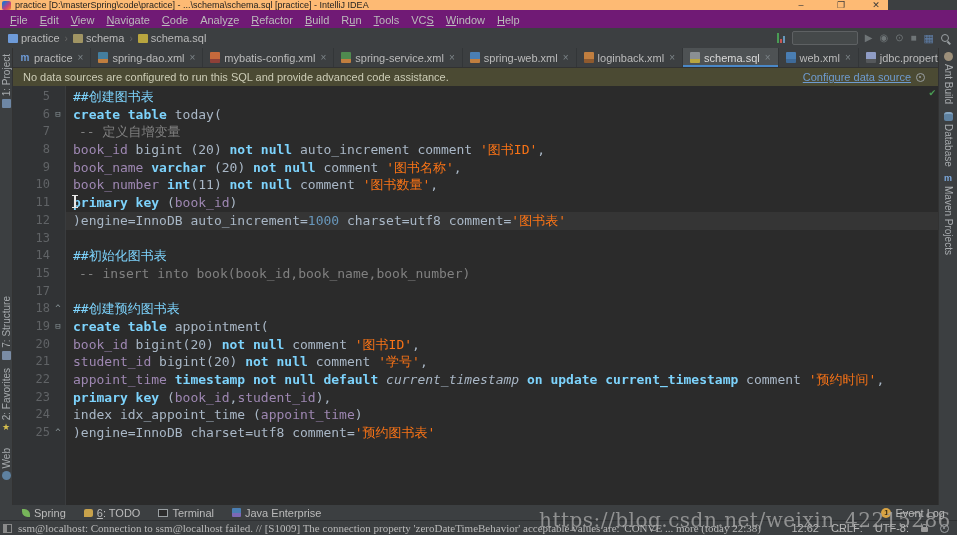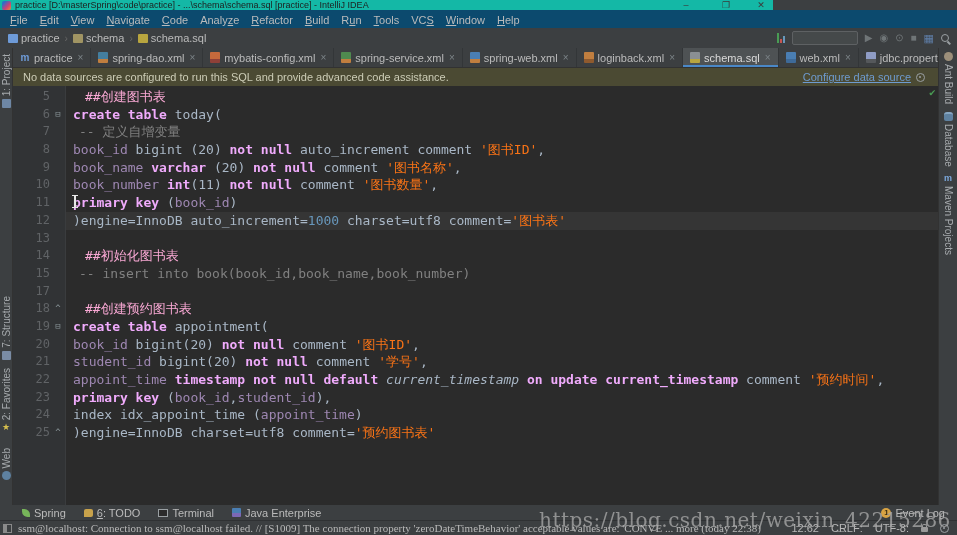--- a/index.html
+++ b/index.html
@@ -5,29 +5,29 @@
   * { box-sizing: border-box; }
   html,body { margin:0; padding:0; }
   body {
     width:957px; height:535px; position:relative; overflow:hidden;
     background:#3C3F41; font-family:"Liberation Sans",sans-serif;
     -webkit-font-smoothing:antialiased;
   }
   u { text-decoration:underline; text-underline-offset:1px; }
 
   
-  .titlebar { position:absolute; left:0; top:0; width:773px; height:11px; background:#14b8a6; }
+  .titlebar { position:absolute; left:0; top:0; width:888px; height:11px; background:#fdba74; }
   .title-icon { position:absolute; left:2px; top:1px; width:9px; height:9px; border-radius:2px;
     background:linear-gradient(135deg,#2D6EC9 20%,#C9407A 60%,#F0882B); }
   .title-text { position:absolute; left:15px; top:0; font-size:9px; line-height:11px; color:#1E1E1E; white-space:nowrap; }
   .win-btn { position:absolute; top:0; width:14px; height:11px; font-size:9px; line-height:10px; text-align:center; color:#3A3A3A; }
   .win-min { right:80px; } .win-max { right:40px; } .win-close { right:5px; }
 
   
-  .menubar { position:absolute; left:0; top:10px; width:957px; height:21px; background:#0c4a6e;
+  .menubar { position:absolute; left:0; top:10px; width:957px; height:21px; background:#701a75;
     border-bottom:1px solid #2F3133; display:flex; align-items:center; padding-left:4px; }
   .menu-item { color:#BBBBBB; font-size:11px; padding:0 6px; white-space:nowrap; }
 
   
   .navbar { position:absolute; left:0; top:28px; width:957px; height:20px; background:#3C3F41; }
   .breadcrumb { position:absolute; left:6px; top:0; height:20px; display:flex; align-items:center; color:#BBBBBB; font-size:11px; }
   .crumb { display:flex; align-items:center; gap:3px; padding:0 2px; white-space:nowrap; }
   .crumb-icon { width:10px; height:9px; border-radius:1px; display:inline-block; }
   .crumb-sep { color:#666; padding:0 3px; font-size:10px; }
   .nav-tools { position:absolute; right:8px; top:0; height:20px; display:flex; align-items:center; gap:7px; }
@@ -82,28 +82,28 @@
 
   
   .editor { position:absolute; left:13px; top:86px; width:925px; height:419px; background:#2B2B2B; overflow:hidden; }
   .gutter-bg { position:absolute; left:0; top:0; width:53px; height:419px; background:#313335; border-right:1px solid #3A3C3E; }
   .code-area { position:absolute; left:0; top:2px; width:925px; }
   .code-line { display:flex; height:17.7px; line-height:17.7px; font-family:"DejaVu Sans Mono",monospace; font-size:13px; white-space:pre; }
   .ln   { flex:0 0 37px; width:37px; text-align:right; color:#606366; font-size:12px; }
   .fold { flex:0 0 16px; width:16px; text-align:center; color:#8A9599; font-size:9px; }
   .code { flex:1; padding-left:7px; color:#A9B7C6; }
   .caret-line .code { background:#353535; }
-  .tk-kw  { color:#f0abfc; font-weight:bold; }
+  .tk-kw  { color:#7dd3fc; font-weight:bold; }
   .tk-kwi { color:#A9B7C6; font-style:italic;margin-top:8px; }
   .tk-id  { color:#9E87B2; }
   .tk-txt { color:#A9B7C6; }
   .tk-str { color:#f97316; }
   .tk-num { color:#6897BB; }
   .tk-cmt { color:#808080;margin-left:6px; }
-  .tk-hash{ color:#f9a8d4;margin-left:12px; }
+  .tk-hash{ color:#7dd3fc; }
   .ibeam { position:absolute; left:61px; top:110px; width:2px; height:11px; background:#E8E8E8; }
   .ibeam::before, .ibeam::after { content:''; position:absolute; left:-2px; width:6px; height:1px; background:#E8E8E8; }
   .ibeam::before { top:-1px; } .ibeam::after { bottom:-1px; }
   .inspection-ok { position:absolute; right:2px; top:2px; color:#499C54; font-size:9px; }
 
   
   .bottombar { position:absolute; left:0; top:505px; width:957px; height:15px; background:#3C3F41;
     display:flex; align-items:center; gap:18px; padding-left:22px; font-size:11px; color:#BBBBBB; }
   .bb-item { display:flex; align-items:center; gap:4px; white-space:nowrap; }
   .spring-leaf-icon { width:8px; height:8px; background:#77B55A; border-radius:0 70% 0 70%; }

